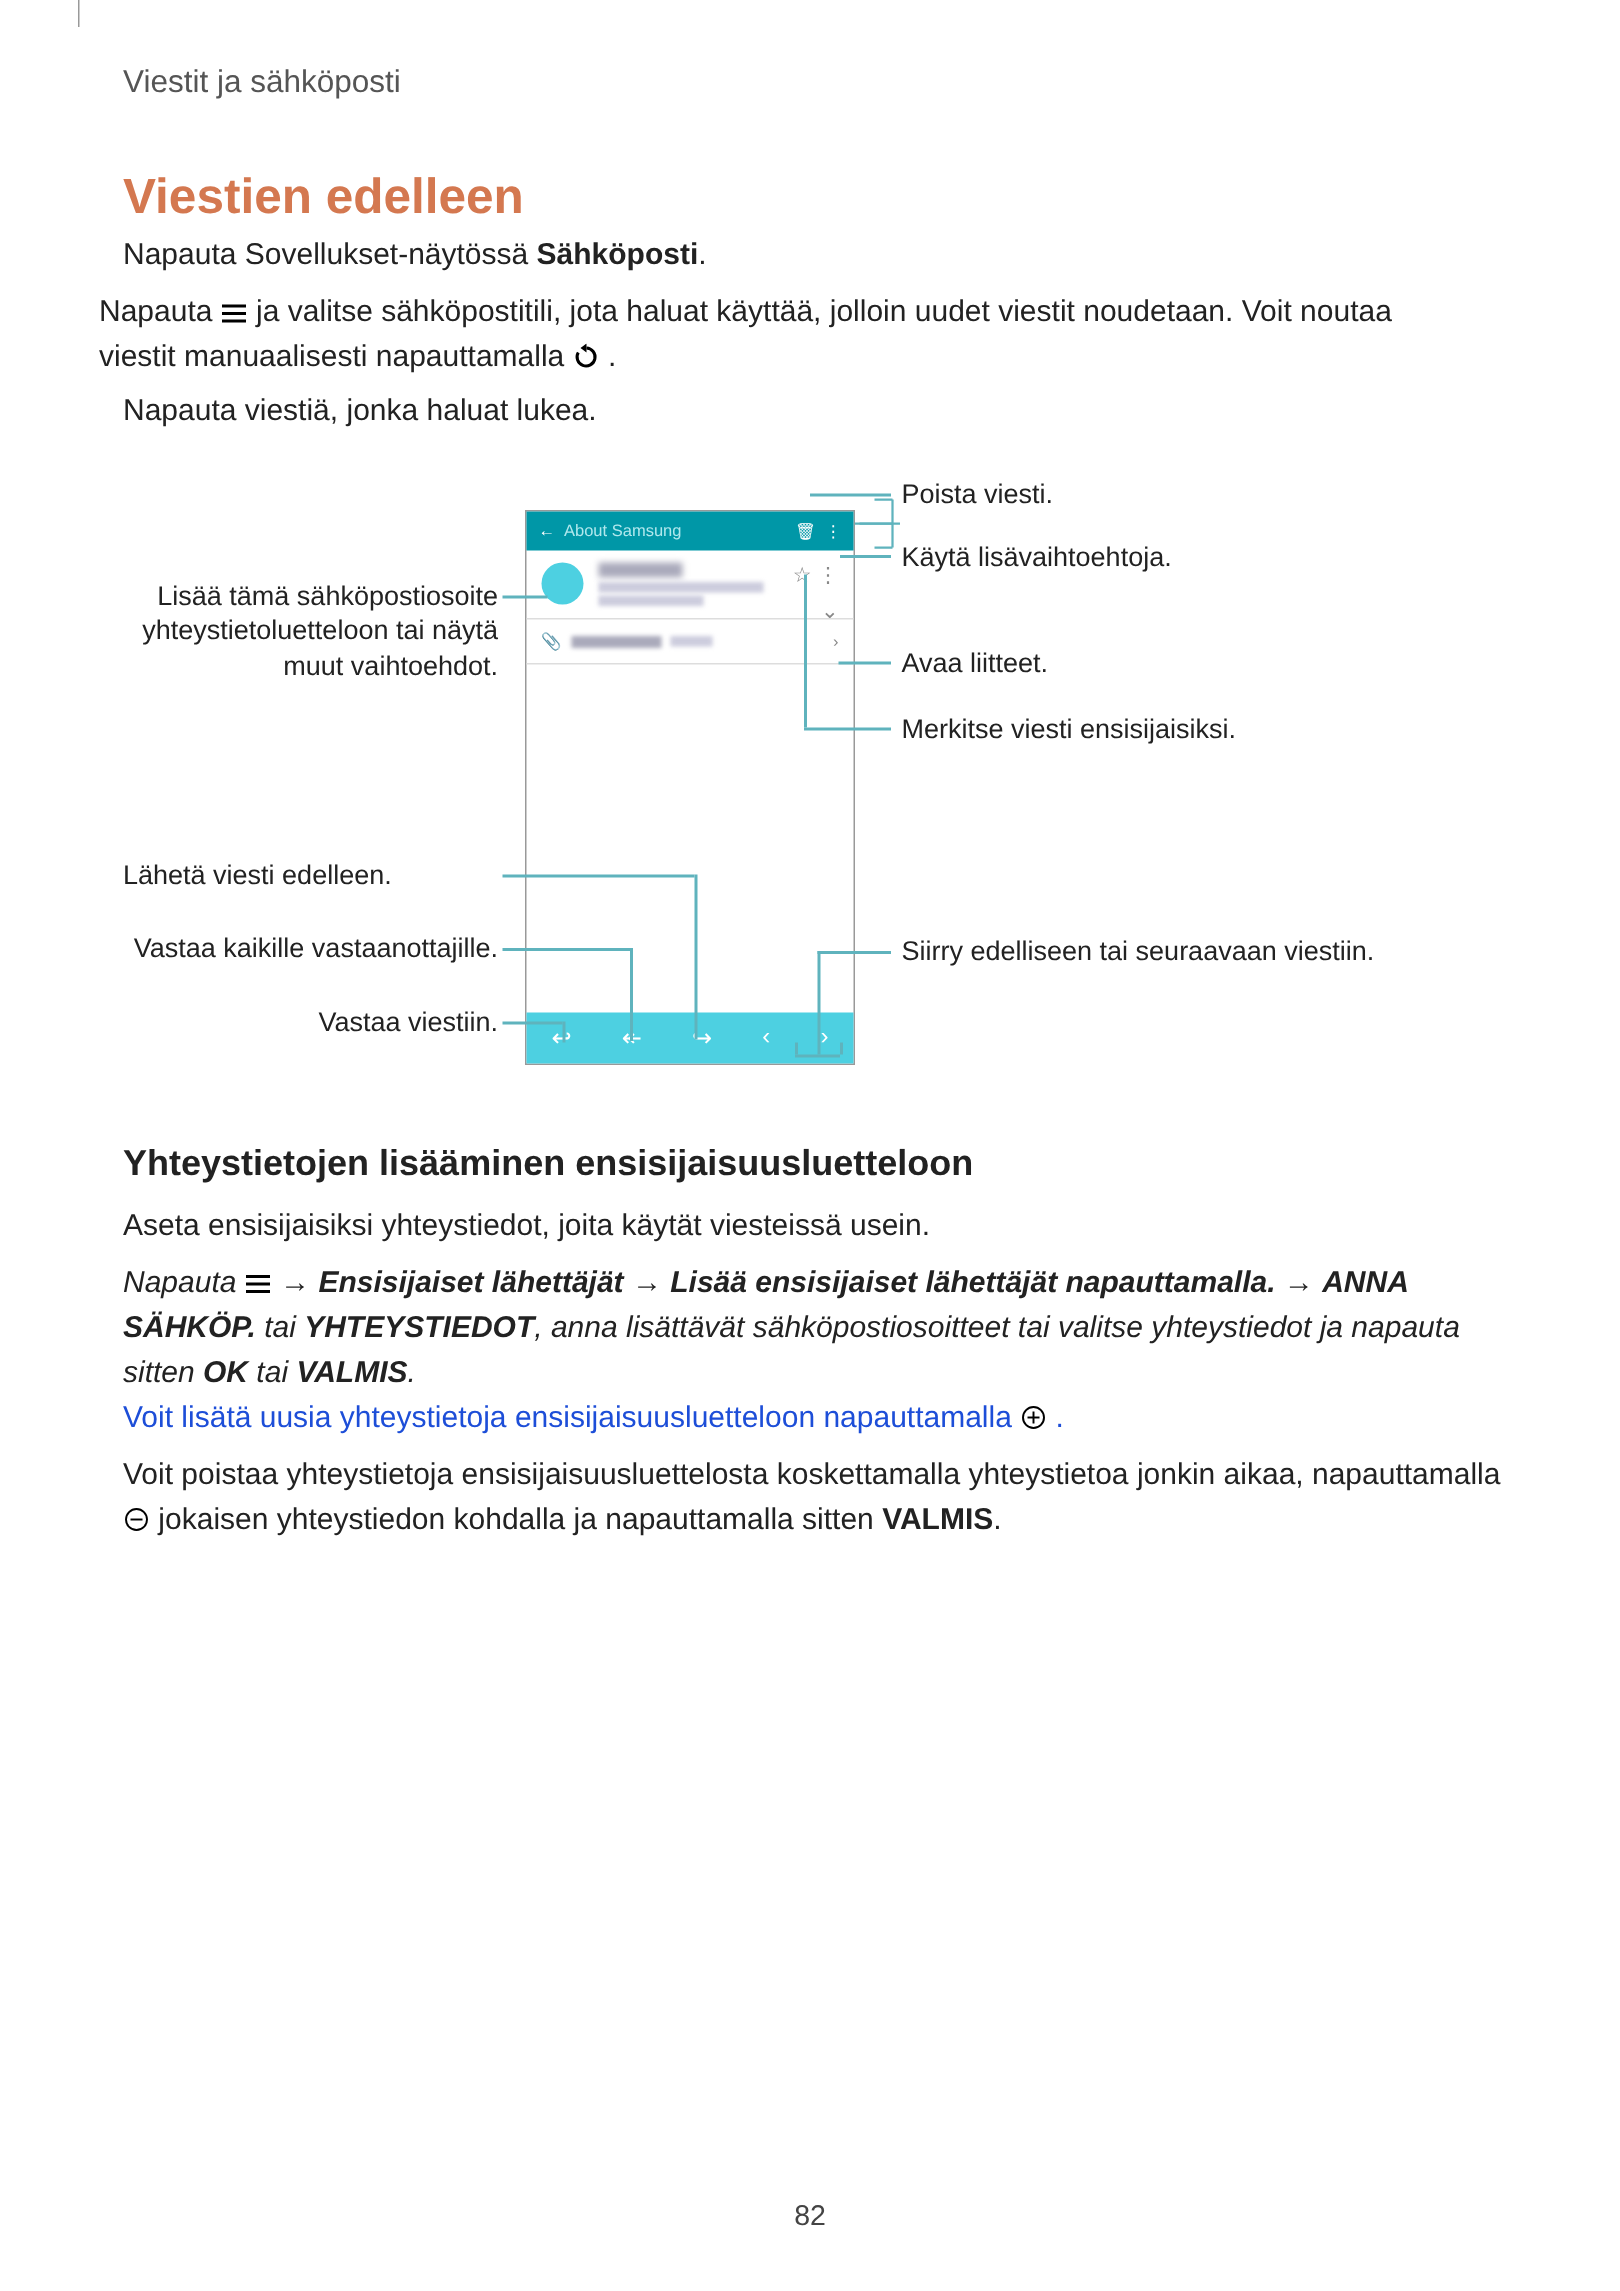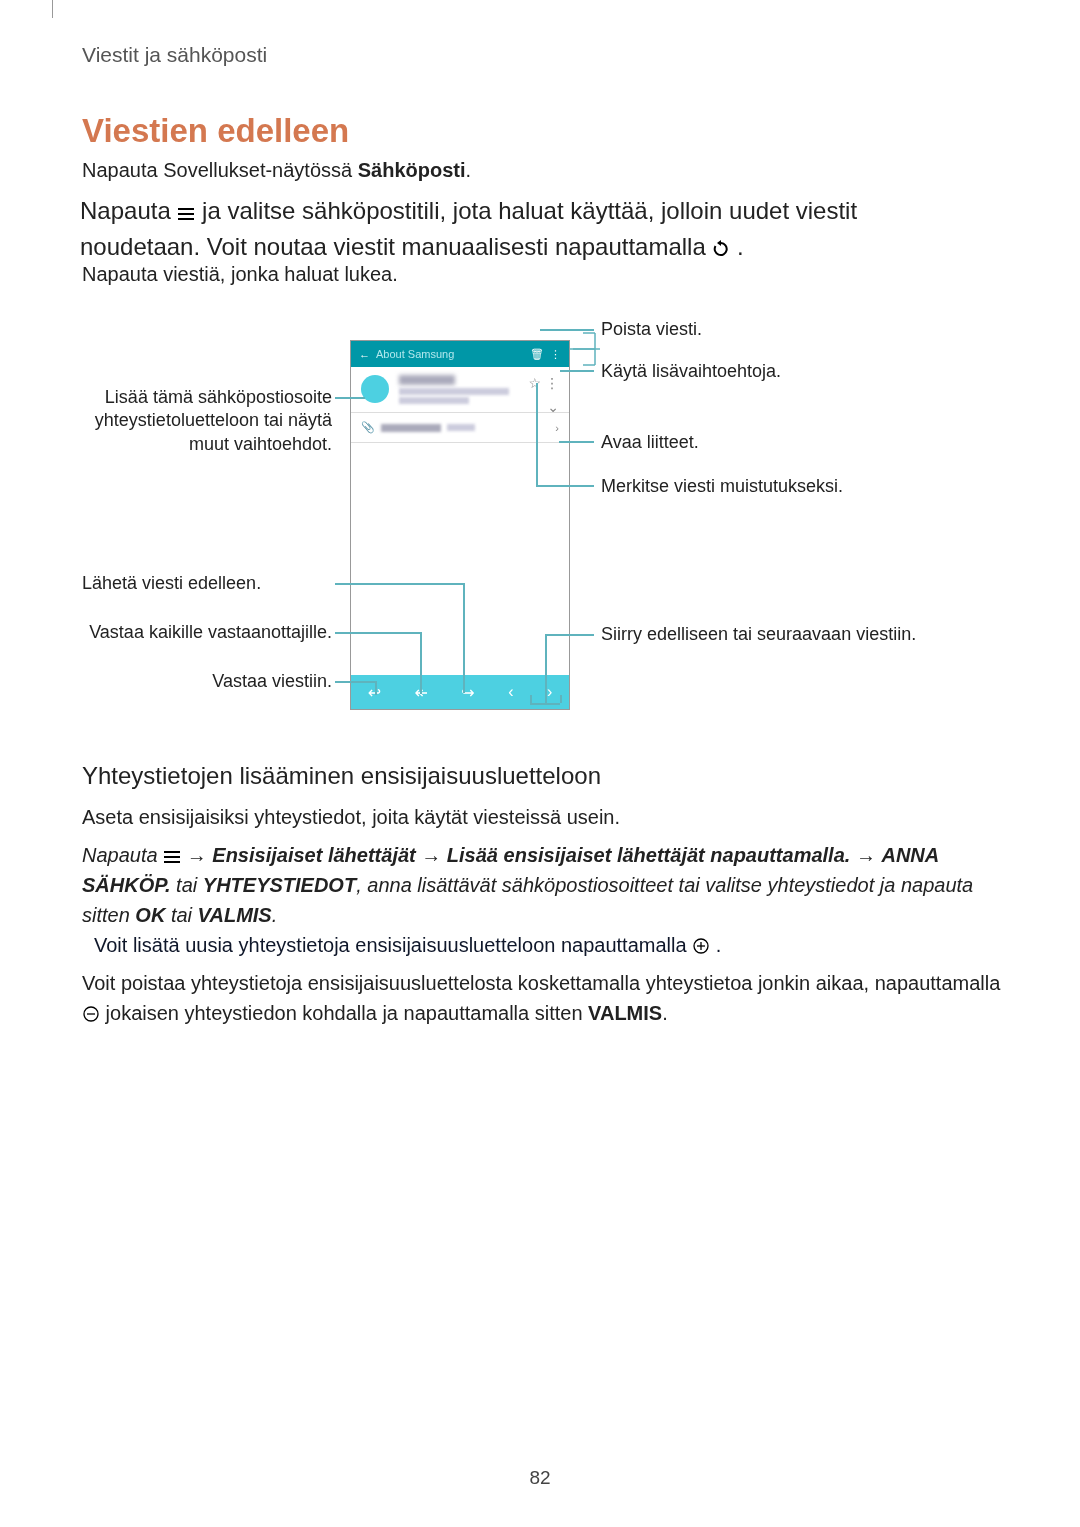--- a/index.html
+++ b/index.html
@@ -39,23 +39,23 @@
     }
     .para1 {
       position: absolute;
       left: 82px;
       top: 159px;
       font-size: 20px;
       color: #222;
     }
     .para2 {
       position: absolute;
-      left: 80px;
+      left: 66px;
       top: 193px;
-      font-size: 24px;
+      font-size: 20px;
       color: #222;
       line-height: 1.5;
       width: 900px;
     }
     .para3 {
       position: absolute;
       left: 82px;
       top: 263px;
       font-size: 20px;
       color: #222;
@@ -206,21 +206,21 @@
     }
     .ann-line {
       position: absolute;
       background: #5fb3bd;
     }
     .subsection-title {
       position: absolute;
       left: 82px;
       top: 762px;
       font-size: 24px;
-      font-weight: normal;
+      font-weight: bold;
       color: #222;
     }
     .para4 {
       position: absolute;
       left: 82px;
       top: 806px;
       font-size: 20px;
       color: #222;
     }
     .para5 {
@@ -228,24 +228,24 @@
       left: 82px;
       top: 840px;
       font-size: 20px;
       color: #222;
       line-height: 1.5;
       width: 920px;
       font-style: italic;
     }
     .para6 {
       position: absolute;
-      left: 94px;
+      left: 82px;
       top: 934px;
       font-size: 20px;
-      color: #0f172a;
+      color: #1d4ed8;
     }
     .para7 {
       position: absolute;
       left: 82px;
       top: 968px;
       font-size: 20px;
       color: #222;
       line-height: 1.5;
       width: 920px;
     }
@@ -340,21 +340,21 @@
 
 <div class="annotation" style="left:601px;top:318px">Poista viesti.</div>
 <div class="ann-line" style="left:540px;top:329px;width:54px;height:1.5px"></div>
 
 <div class="annotation" style="left:601px;top:360px">Käytä lisävaihtoehtoja.</div>
 <div class="ann-line" style="left:560px;top:370px;width:34px;height:1.5px"></div>
 
 <div class="annotation" style="left:601px;top:431px">Avaa liitteet.</div>
 <div class="ann-line" style="left:559px;top:441px;width:35px;height:1.5px"></div>
 
-<div class="annotation" style="left:601px;top:475px">Merkitse viesti muistutukseksi.</div>
+<div class="annotation" style="left:601px;top:475px">Merkitse viesti ensisijaisiksi.</div>
 <div class="ann-line" style="left:536px;top:485px;width:58px;height:1.5px"></div>
 <div class="ann-line" style="left:536px;top:383px;width:1.5px;height:102px"></div>
 
 <div class="annotation" style="left:601px;top:623px;width:330px">Siirry edelliseen tai seuraavaan viestiin.</div>
 <div class="ann-line" style="left:530px;top:695px;width:1.5px;height:8px"></div>
 <div class="ann-line" style="left:560px;top:695px;width:1.5px;height:8px"></div>
 <div class="ann-line" style="left:530px;top:703px;width:30px;height:1.5px"></div>
 <div class="ann-line" style="left:545px;top:634px;width:1.5px;height:69px"></div>
 <div class="ann-line" style="left:545px;top:634px;width:49px;height:1.5px"></div>
 

